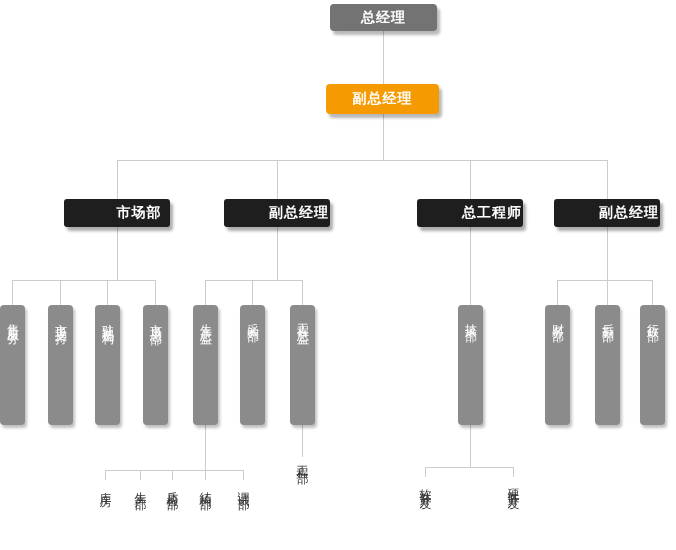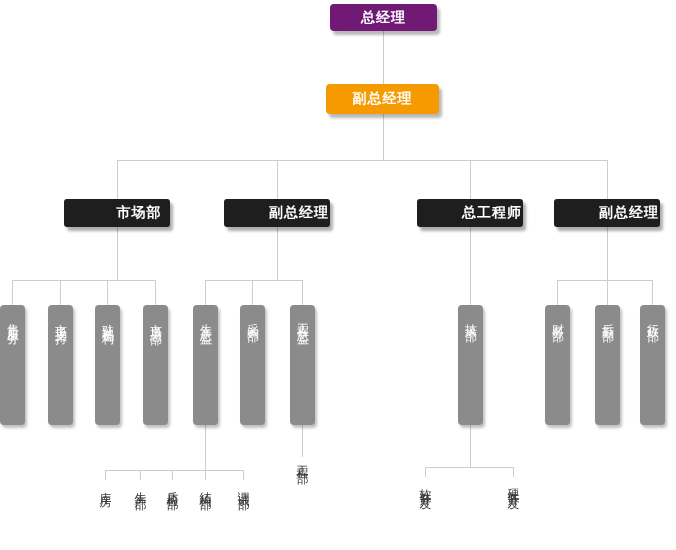--- a/index.html
+++ b/index.html
@@ -20,21 +20,21 @@
     position: absolute;
     display: flex;
     align-items: center;
     justify-content: center;
     color: #ffffff;
     font-weight: bold;
     font-size: 14px;
     letter-spacing: 1px;
     border-radius: 4px;
   }
-  .root-box  { background: #701a75; box-shadow: 3px 4px 3px rgba(0,0,0,0.28); }
+  .root-box  { background: #737373; box-shadow: 3px 4px 3px rgba(0,0,0,0.28); }
   .office-box{ background: #f59a00; box-shadow: 3px 4px 3px rgba(0,0,0,0.28); }
   .dept-box  { background: #1e1e1e; box-shadow: 3px 4px 3px rgba(0,0,0,0.32); border-radius: 3px; padding-left: 44px; }
 
   .vbox {
     position: absolute;
     top: 305px;
     width: 25px;
     height: 120px;
     background: #8b8b8b;
     border-radius: 4px;

